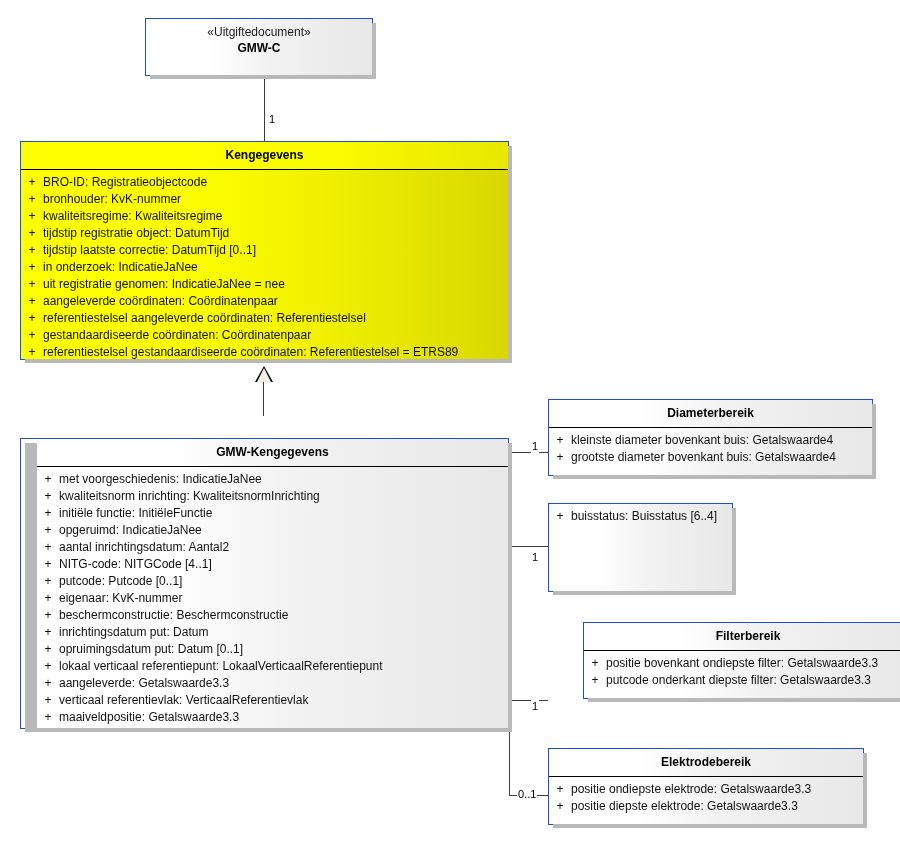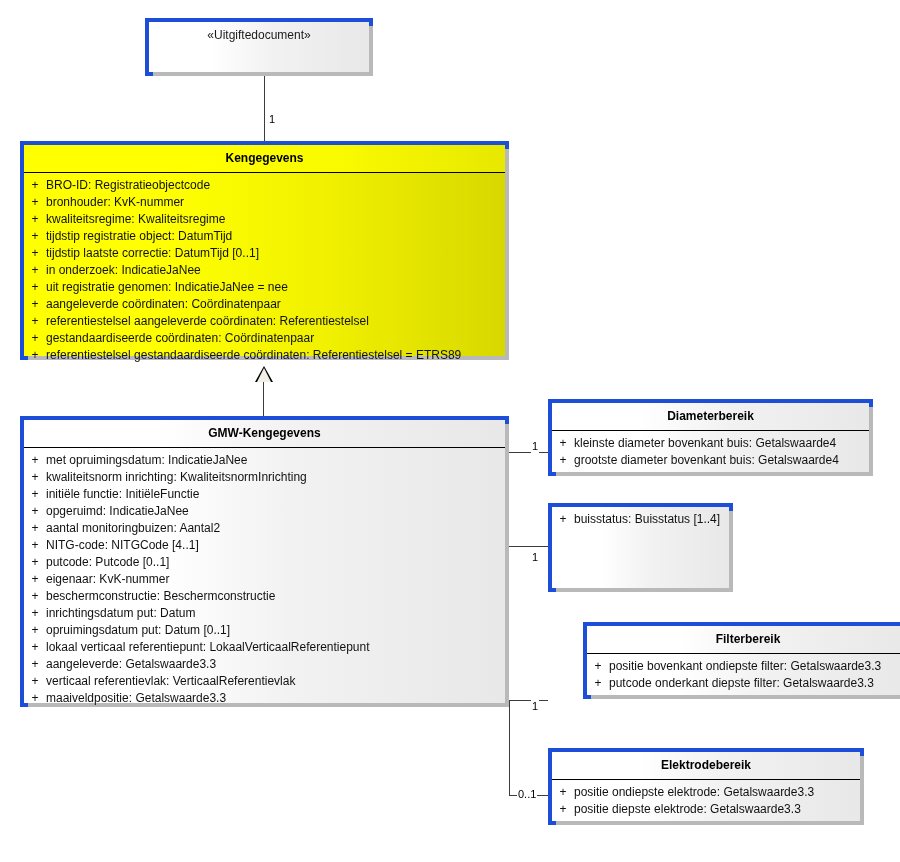--- a/index.html
+++ b/index.html
@@ -18,21 +18,21 @@
     position: absolute;
     left: 0; top: 0;
     width: 900px;
     height: 862px;
   }
 
   
   .uml-class {
     position: absolute;
     box-sizing: border-box;
-    border: 4px solid #1d4ed8;
+    border: 1px solid #1d4ed8;
     background: #ffffff;
     z-index: 5;
   }
   .uml-class::after {            
     content: "";
     position: absolute;
     left: 4px;
     top: 4px;
     right: -4px;
     bottom: -4px;
@@ -155,20 +155,21 @@
 </style>
 </head>
 <body>
 
 <div id="canvas">
 
   <div class="uml-class plain" style="left:145px; top:18px; width:228px; height:58px;">
     <div class="inner">
       <div class="uml-head" style="border-bottom:none;">
         <span class="stereotype">«Uitgiftedocument»</span>
+        <span class="class-name">GMW-C</span>
       </div>
       <div class="uml-attrs empty-body"></div>
     </div>
   </div>
 
   <div class="conn v" style="left:264px; top:76px; height:65px;"></div>
   <div class="mult" style="left:268px; top:113px;">1</div>
 
   <div class="uml-class yellow" style="left:20px; top:141px; width:489px; height:219px;">
     <div class="inner">
@@ -223,45 +224,45 @@
       </div>
     </div>
   </div>
 
   <div class="conn v" style="left:263px; top:382px; height:34px;"></div>
   <div class="gen-arrow" style="left:264px; top:366px;">
     <span class="tri-outer"></span>
     <span class="tri-inner"></span>
   </div>
 
-  <div class="uml-class plain" style="left:20px; top:416px; width:489px; height:291px;">
+  <div class="uml-class plain" style="left:20px; top:438px; width:489px; height:291px;padding-left:16px;">
     <div class="inner">
       <div class="uml-head">
         <span class="class-name">GMW-Kengegevens</span>
       </div>
       <div class="uml-attrs">
         <div class="attr-row">
           <span class="attr-vis">+</span>
-          <span class="attr-text">met opruimingsdatum: IndicatieJaNee</span>
+          <span class="attr-text">met voorgeschiedenis: IndicatieJaNee</span>
         </div>
         <div class="attr-row">
           <span class="attr-vis">+</span>
           <span class="attr-text">kwaliteitsnorm inrichting: KwaliteitsnormInrichting</span>
         </div>
         <div class="attr-row">
           <span class="attr-vis">+</span>
           <span class="attr-text">initiële functie: InitiëleFunctie</span>
         </div>
         <div class="attr-row">
           <span class="attr-vis">+</span>
           <span class="attr-text">opgeruimd: IndicatieJaNee</span>
         </div>
         <div class="attr-row">
           <span class="attr-vis">+</span>
-          <span class="attr-text">aantal monitoringbuizen: Aantal2</span>
+          <span class="attr-text">aantal inrichtingsdatum: Aantal2</span>
         </div>
         <div class="attr-row">
           <span class="attr-vis">+</span>
           <span class="attr-text">NITG-code: NITGCode [4..1]</span>
         </div>
         <div class="attr-row">
           <span class="attr-vis">+</span>
           <span class="attr-text">putcode: Putcode [0..1]</span>
         </div>
         <div class="attr-row">
@@ -329,21 +330,21 @@
         </div>
       </div>
     </div>
   </div>
 
   <div class="uml-class plain" style="left:548px; top:503px; width:185px; height:89px;">
     <div class="inner">
       <div class="uml-attrs">
         <div class="attr-row">
           <span class="attr-vis">+</span>
-          <span class="attr-text">buisstatus: Buisstatus [1..4]</span>
+          <span class="attr-text">buisstatus: Buisstatus [6..4]</span>
         </div>
       </div>
     </div>
   </div>
 
   <div class="uml-class plain" style="left:576px; top:622px; width:330px; height:77px;margin-left:7px;">
     <div class="inner">
       <div class="uml-head">
         <span class="class-name">Filterbereik</span>
       </div>

